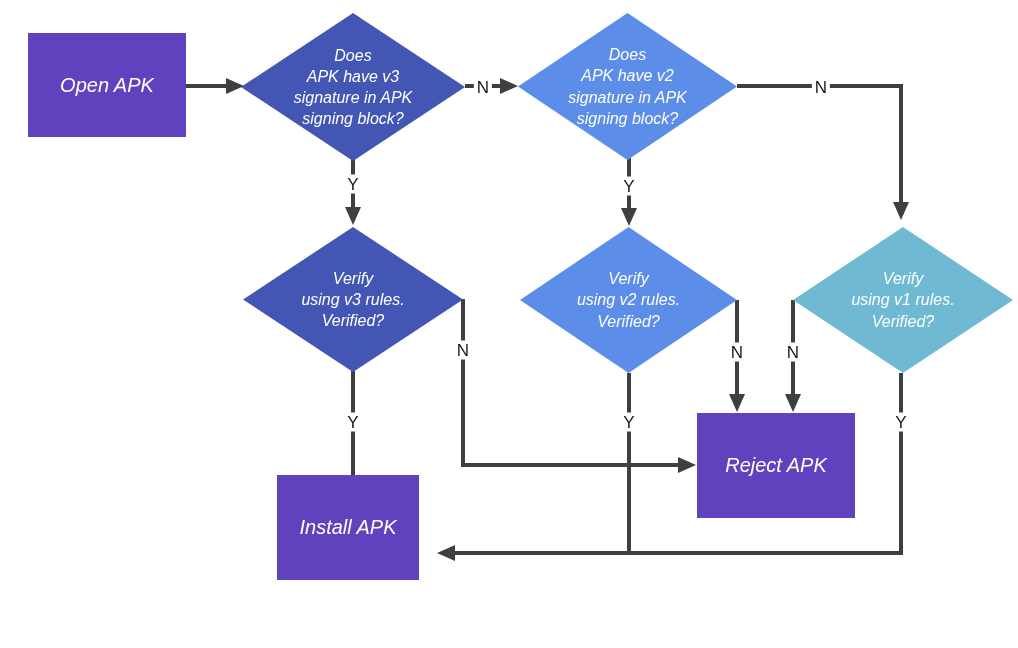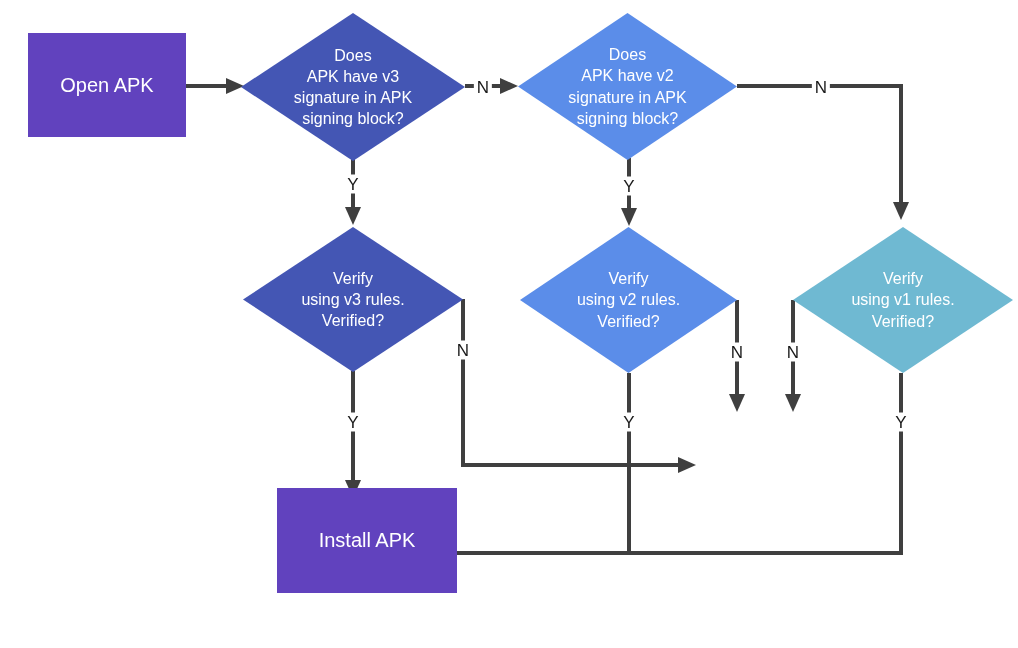--- a/index.html
+++ b/index.html
@@ -14,21 +14,21 @@
   .box{
     position:absolute; display:flex; align-items:center; justify-content:center;
     color:var(--node-text); font-size:20px; text-align:center;
     background:var(--purple);
   }
   .diamond{
     position:absolute; display:flex; align-items:center; justify-content:center;
     color:var(--node-text); font-size:16px; line-height:1.32; text-align:center;
     clip-path:polygon(50% 0%, 100% 50%, 50% 100%, 0% 50%);
   }
-  .diamond .txt, .box .txt{ white-space:pre-line; }
+  .diamond .txt, .box .txt{ white-space:pre-line;font-style:italic; }
   .fill-dark{background:var(--dark-blue);}
   .fill-light{background:var(--light-blue);}
   .fill-teal{background:var(--teal);}
   .seg{position:absolute; background:var(--line);}
   .h{height:4px;}
   .v{width:4px;}
   .arr{position:absolute; width:0; height:0;}
   .arr.right{border-top:8px solid transparent;border-bottom:8px solid transparent;border-left:18px solid var(--line);}
   .arr.left {border-top:8px solid transparent;border-bottom:8px solid transparent;border-right:18px solid var(--line);}
   .arr.down {border-left:8px solid transparent;border-right:8px solid transparent;border-top:18px solid var(--line);}
@@ -118,18 +118,21 @@
 using v2 rules.
 Verified?</span>
   </div>
 
   <div class="diamond fill-teal" style="left:793px;top:227px;width:220px;height:146px">
     <span class="txt">Verify
 using v1 rules.
 Verified?</span>
   </div>
 
+  <div class="box" style="left:697px;top:413px;width:158px;height:105px">
+    <span class="txt">Reject APK</span>
+  </div>
 
-  <div class="box" style="left:277px;top:488px;width:180px;height:105px">
+  <div class="box" style="left:277px;top:475px;width:142px;height:105px">
     <span class="txt">Install APK</span>
   </div>
 
 </div>
 
 </body></html>

